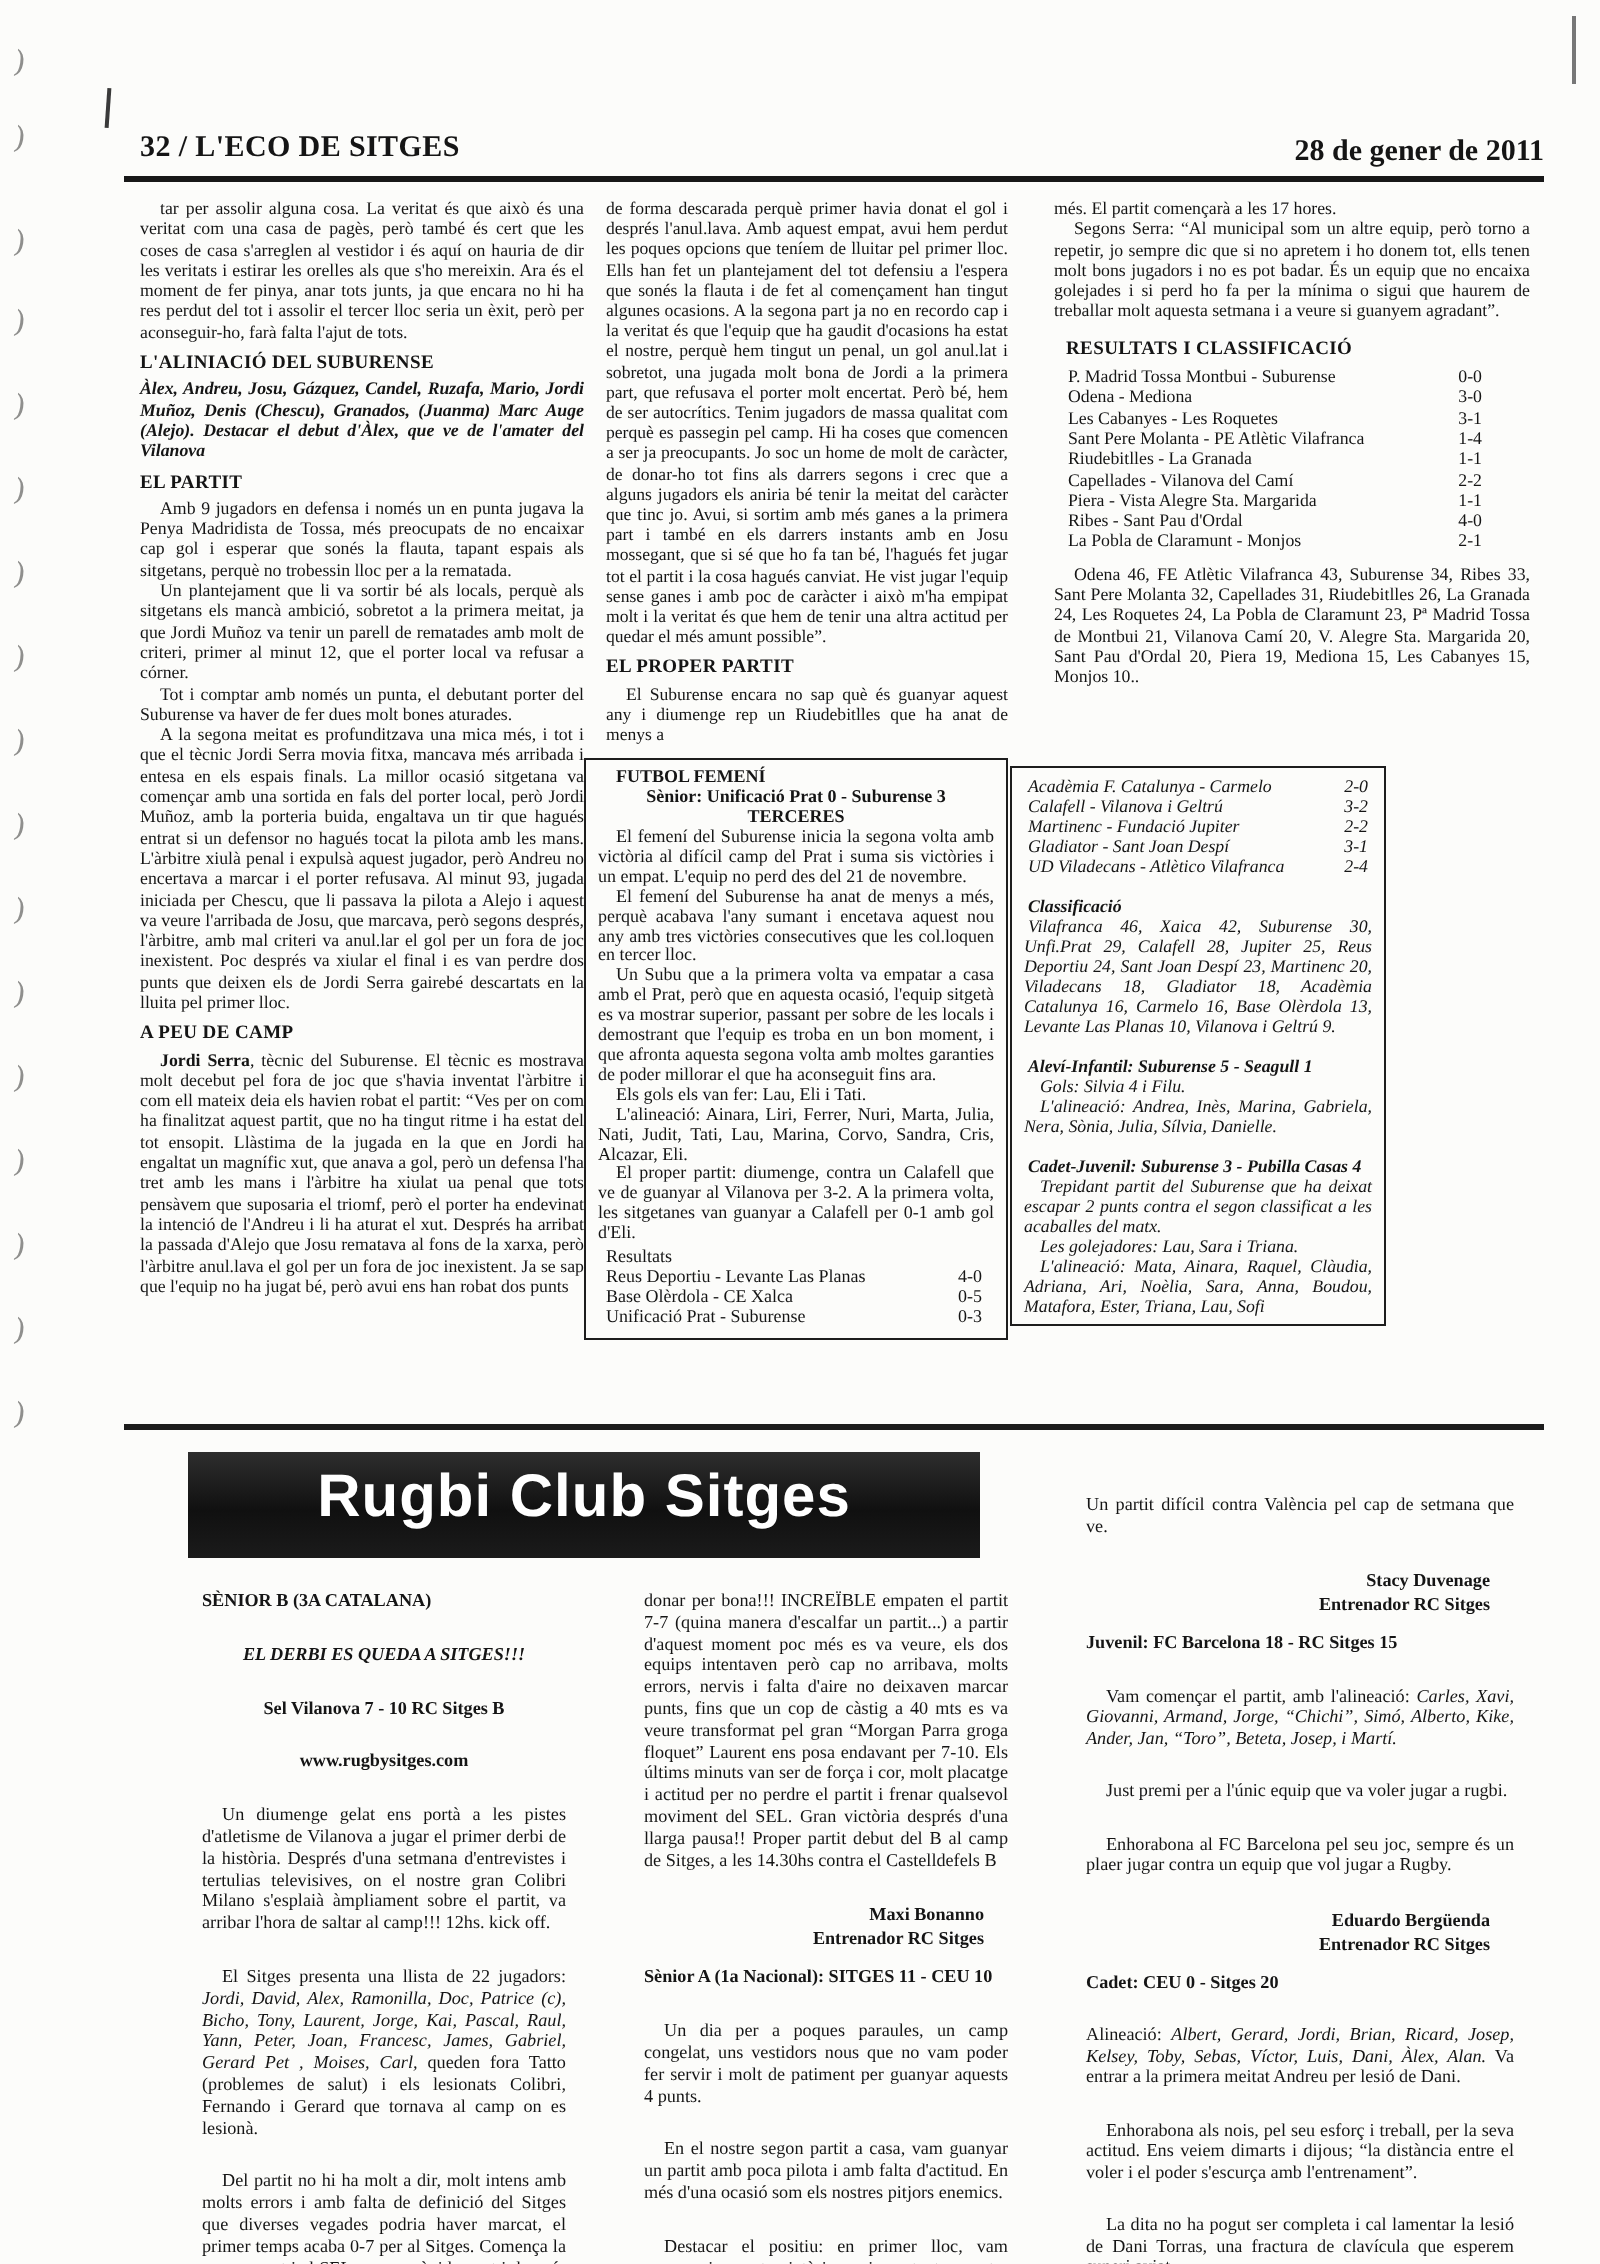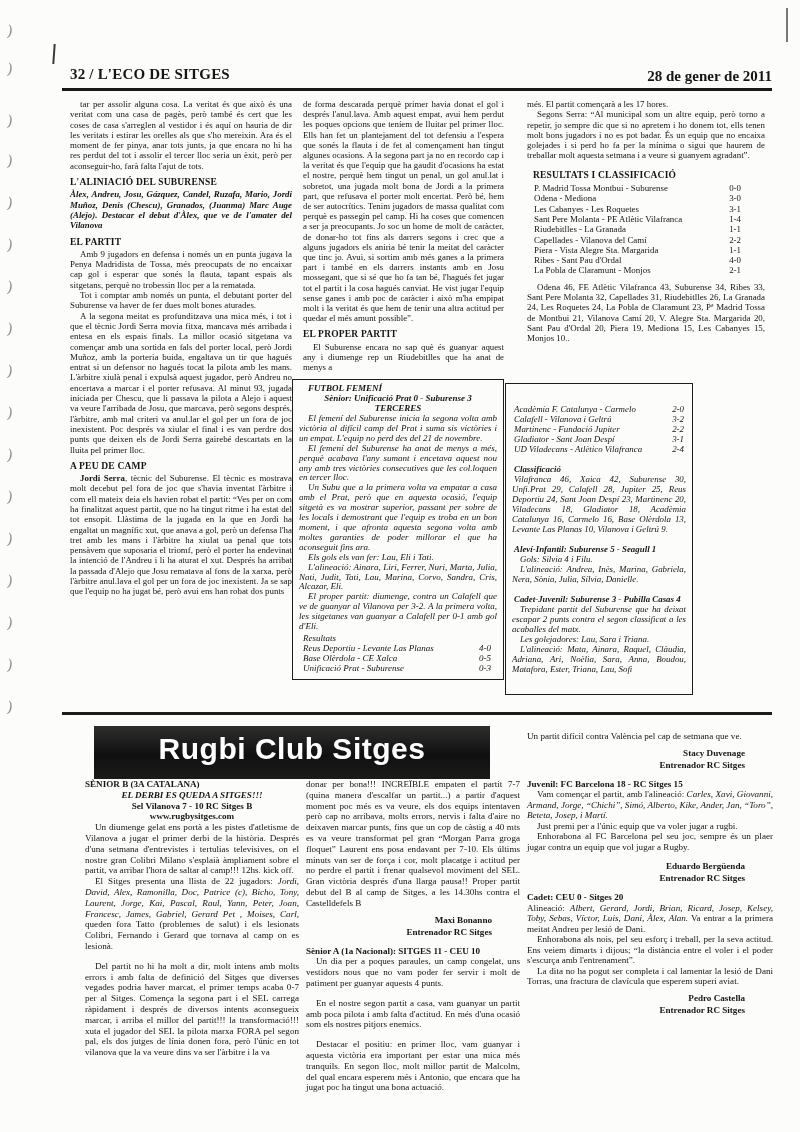--- a/index.html
+++ b/index.html
@@ -25,42 +25,42 @@
   #ucol3{left:527px;width:238px;}
   .alin{font-weight:bold;font-style:italic;}
   .lead-bold{font-weight:bold;}
   .reslist{margin:3px 0 0 0;}
   .resrow{display:flex;padding:0 24px 0 7px;text-indent:0;}
   .resrow .m{flex:1;}
   .resrow .s{white-space:nowrap;}
   .classpar{margin-top:6px !important;}
   
   .femeni-box{margin-top:7px;border:1.5px solid #1d1d1d;padding:4px 6px 5px 6px;
-              font-style:italic;font-size:9.0px;line-height:9.9px;text-align:justify;}
+              font-size:9.0px;line-height:9.9px;text-align:justify;}
   .femeni-box p{margin:0;text-indent:9px;}
   .fb-title{font-weight:bold;text-indent:8px;margin:0;}
   .fb-sub{font-weight:bold;text-align:center;text-indent:0 !important;}
   .fb-res-label{text-indent:4px !important;margin-top:2px !important;}
   .femeni-box .resrow{padding:0 6px 0 4px;}
   
   .tercera-box{position:absolute;left:505px;top:383px;width:174px;border:1.5px solid #1d1d1d;
-               padding:20px 6px;font-style:italic;font-size:8.9px;line-height:10px;text-align:justify;}
+               padding:4px 6px;font-style:italic;font-size:8.9px;line-height:10px;text-align:justify;}
   .tercera-box p{margin:0;text-indent:8px;}
   .tercera-box .resrow{padding:0 2px;}
   .tb-label{font-weight:bold;margin-top:10px !important;text-indent:2px !important;}
   .tb-h{font-weight:bold;margin-top:10px !important;text-indent:2px !important;}
   
   .sep{position:absolute;left:62px;top:712px;width:710px;height:2.5px;background:#1c1c1c;}
   .banner{position:absolute;left:94px;top:726px;width:396px;height:53px;
           background:linear-gradient(180deg,#2e2e2e 0%,#101010 55%,#1b1b1b 100%);
           color:#fff;font-family:"Liberation Sans",sans-serif;font-weight:bold;font-size:30px;
           text-align:center;line-height:46px;letter-spacing:.5px;}
   
   .rcol{position:absolute;text-align:justify;font-size:9.1px;line-height:10.8px;}
-  .rcol p{margin:0;text-indent:10px;}
+  .rcol p{margin:16px;text-indent:10px;}
   #rcol1{left:85px;top:779px;width:214px;}
   #rcol2{left:306px;top:779px;width:214px;}
   #rcol3{left:527px;top:731px;width:246px;line-height:10.5px;}
   .rh{font-weight:bold;text-indent:0 !important;text-align:left;}
   .rh-c{font-weight:bold;text-align:center;text-indent:0 !important;}
   .rh-ci{font-weight:bold;font-style:italic;text-align:center;text-indent:0 !important;}
   .rh-r{font-weight:bold;text-align:center;text-indent:0 !important;}
   .names-i{font-style:italic;}
   .sig{text-align:right;font-weight:bold;padding-right:28px;margin:5px 0 4px 0;line-height:12px;}
   .gap{margin-top:9px !important;}
@@ -94,20 +94,21 @@
   <div class="hdr-left">32 / L'ECO DE SITGES</div>
   <div class="hdr-right">28 de gener de 2011</div>
   <div class="hdr-rule"></div>
 
   <div class="ucol" id="ucol1">
     <p>tar per assolir alguna cosa. La veritat és que això és una veritat com una casa de pagès, però també és cert que les coses de casa s'arreglen al vestidor i és aquí on hauria de dir les veritats i estirar les orelles als que s'ho mereixin. Ara és el moment de fer pinya, anar tots junts, ja que encara no hi ha res perdut del tot i assolir el tercer lloc seria un èxit, però per aconseguir-ho, farà falta l'ajut de tots.</p>
     <div class="uh">L'ALINIACIÓ DEL SUBURENSE</div>
     <p class="alin" style="text-indent:0">Àlex, Andreu, Josu, Gázquez, Candel, Ruzafa, Mario, Jordi Muñoz, Denis (Chescu), Granados, (Juanma) Marc Auge (Alejo). Destacar el debut d'Àlex, que ve de l'amater del Vilanova</p>
     <div class="uh">EL PARTIT</div>
     <p>Amb 9 jugadors en defensa i només un en punta jugava la Penya Madridista de Tossa, més preocupats de no encaixar cap gol i esperar que sonés la flauta, tapant espais als sitgetans, perquè no trobessin lloc per a la rematada.</p>
+    <p>Un plantejament que li va sortir bé als locals, perquè als sitgetans els mancà ambició, sobretot a la primera meitat, ja que Jordi Muñoz va tenir un parell de rematades amb molt de criteri, primer al minut 12, que el porter local va refusar a córner.</p>
     <p>Tot i comptar amb només un punta, el debutant porter del Suburense va haver de fer dues molt bones aturades.</p>
     <p>A la segona meitat es profunditzava una mica més, i tot i que el tècnic Jordi Serra movia fitxa, mancava més arribada i entesa en els espais finals. La millor ocasió sitgetana va començar amb una sortida en fals del porter local, però Jordi Muñoz, amb la porteria buida, engaltava un tir que hagués entrat si un defensor no hagués tocat la pilota amb les mans. L'àrbitre xiulà penal i expulsà aquest jugador, però Andreu no encertava a marcar i el porter refusava. Al minut 93, jugada iniciada per Chescu, que li passava la pilota a Alejo i aquest va veure l'arribada de Josu, que marcava, però segons després, l'àrbitre, amb mal criteri va anul.lar el gol per un fora de joc inexistent. Poc després va xiular el final i es van perdre dos punts que deixen els de Jordi Serra gairebé descartats en la lluita pel primer lloc.</p>
     <div class="uh">A PEU DE CAMP</div>
     <p><span class="lead-bold">Jordi Serra</span><span>, tècnic del Suburense. El tècnic es mostrava molt decebut pel fora de joc que s'havia inventat l'àrbitre i com ell mateix deia els havien robat el partit: “Ves per on com ha finalitzat aquest partit, que no ha tingut ritme i ha estat del tot ensopit. Llàstima de la jugada en la que en Jordi ha engaltat un magnífic xut, que anava a gol, però un defensa l'ha tret amb les mans i l'àrbitre ha xiulat ua penal que tots pensàvem que suposaria el triomf, però el porter ha endevinat la intenció de l'Andreu i li ha aturat el xut. Després ha arribat la passada d'Alejo que Josu rematava al fons de la xarxa, però l'àrbitre anul.lava el gol per un fora de joc inexistent. Ja se sap que l'equip no ha jugat bé, però avui ens han robat dos punts</span></p>
   </div>
 
   <div id="ucol2wrap">
     <div id="ucol2text">
       <p style="text-indent:0">de forma descarada perquè primer havia donat el gol i després l'anul.lava. Amb aquest empat, avui hem perdut les poques opcions que teníem de lluitar pel primer lloc. Ells han fet un plantejament del tot defensiu a l'espera que sonés la flauta i de fet al començament han tingut algunes ocasions. A la segona part ja no en recordo cap i la veritat és que l'equip que ha gaudit d'ocasions ha estat el nostre, perquè hem tingut un penal, un gol anul.lat i sobretot, una jugada molt bona de Jordi a la primera part, que refusava el porter molt encertat. Però bé, hem de ser autocrítics. Tenim jugadors de massa qualitat com perquè es passegin pel camp. Hi ha coses que comencen a ser ja preocupants. Jo soc un home de molt de caràcter, de donar-ho tot fins als darrers segons i crec que a alguns jugadors els aniria bé tenir la meitat del caràcter que tinc jo. Avui, si sortim amb més ganes a la primera part i també en els darrers instants amb en Josu mossegant, que si sé que ho fa tan bé, l'hagués fet jugar tot el partit i la cosa hagués canviat. He vist jugar l'equip sense ganes i amb poc de caràcter i això m'ha empipat molt i la veritat és que hem de tenir una altra actitud per quedar el més amunt possible”.</p>
       <div class="uh">EL PROPER PARTIT</div>

